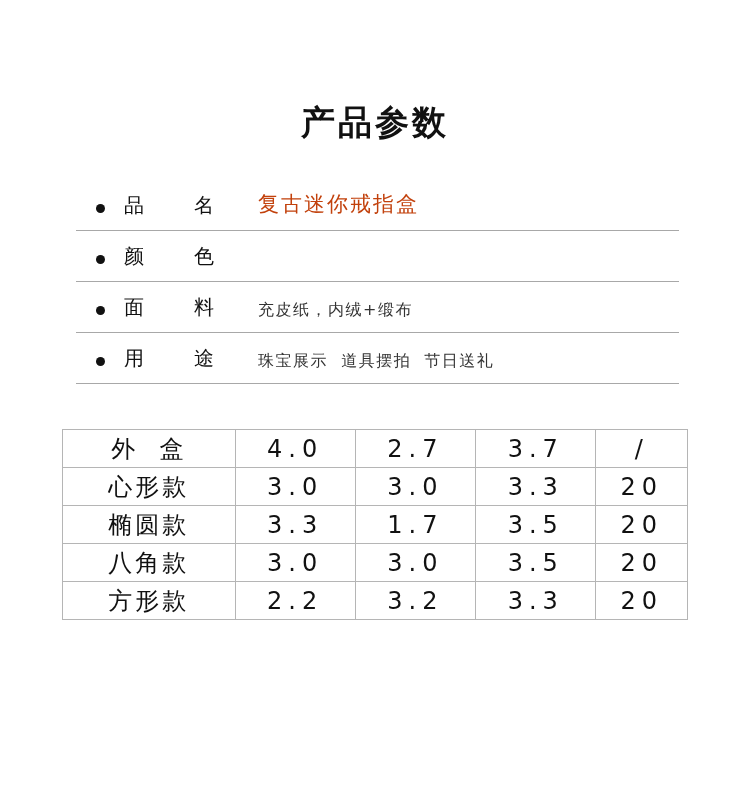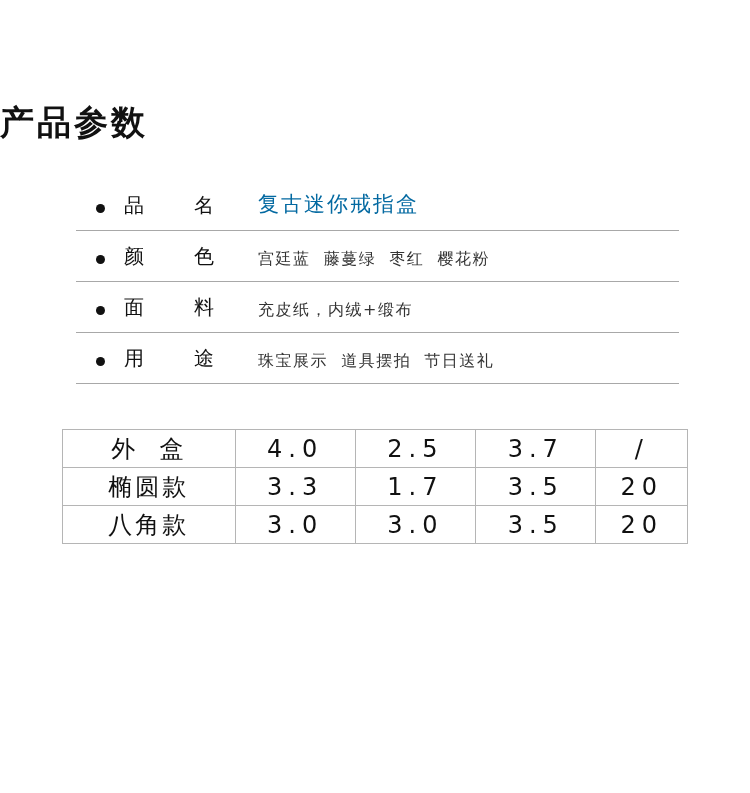--- a/index.html
+++ b/index.html
@@ -3,42 +3,42 @@
   <meta charset="utf-8">
   <style>
     html, body { margin: 0; padding: 0; background: #ffffff; }
     body {
       width: 750px; height: 793px; position: relative; overflow: hidden;
       font-family: "DejaVu Sans", "Liberation Sans", sans-serif;
       color: #111;
     }
     .title {
       position: absolute; top: 100px; left: 0; width: 750px;
-      font-size: 34px; font-weight: bold;
+      text-align: center; font-size: 34px; font-weight: bold;
       letter-spacing: 3px; color: #111;
     }
     .spec-list { position: absolute; left: 76px; top: 180px; width: 603px; }
     .spec-row {
       position: relative; height: 50px;
       border-bottom: 1px solid #a8a8a8;
     }
     .bullet {
       position: absolute; left: 20px; top: 24px; width: 9px; height: 9px;
       border-radius: 50%; background: #111;
     }
     .key1, .key2 {
       position: absolute; top: 12px; font-size: 20px; color: #111;
     }
     .key1 { left: 48px; }
     .key2 { left: 118px; }
     .val {
       position: absolute; left: 182px; top: 18px; font-size: 16px;
       color: #333; letter-spacing: 1.5px; white-space: pre;
     }
-    .val.large { top: 10px; font-size: 21px; color: #0369a1; letter-spacing: 2px; }
+    .val.large { top: 10px; font-size: 21px; color: #c2410c; letter-spacing: 2px; }
     .spec-table {
       position: absolute; left: 62px; top: 429px;
       border-collapse: collapse; width: 626px;
     }
     .spec-table td, .spec-table th {
       border: 1.5px solid #b5b5b5; height: 37px; padding: 0;
       text-align: center; font-weight: normal; font-size: 24px;
       color: #111; letter-spacing: 3px;
     }
     .spec-table th { font-size: 20px; letter-spacing: 2px; }
@@ -53,53 +53,66 @@
   <div class="spec-row">
     <span class="bullet"></span>
     <span class="key1">品</span>
     <span class="key2">名</span>
     <span class="val large">复古迷你戒指盒</span>
   </div>
   <div class="spec-row">
     <span class="bullet"></span>
     <span class="key1">颜</span>
     <span class="key2">色</span>
-    <span class="val">宫廷蓝  藤蔓绿  枣红  樱花粉</span>
   </div>
   <div class="spec-row">
     <span class="bullet"></span>
     <span class="key1">面</span>
     <span class="key2">料</span>
     <span class="val">充皮纸，内绒+缎布</span>
   </div>
   <div class="spec-row">
     <span class="bullet"></span>
     <span class="key1">用</span>
     <span class="key2">途</span>
     <span class="val">珠宝展示  道具摆拍  节日送礼</span>
   </div>
 </div>
 
 <table class="spec-table">
   <tbody>
   <tr>
     <td style="white-space:pre">外  盒</td>
     <td class="num">4.0</td>
-    <td class="num">2.5</td>
+    <td class="num">2.7</td>
     <td class="num">3.7</td>
     <td class="num">/</td>
+  </tr>
+  <tr>
+    <td>心形款</td>
+    <td class="num">3.0</td>
+    <td class="num">3.0</td>
+    <td class="num">3.3</td>
+    <td class="num">20</td>
   </tr>
   <tr>
     <td>椭圆款</td>
     <td class="num">3.3</td>
     <td class="num">1.7</td>
     <td class="num">3.5</td>
     <td class="num">20</td>
   </tr>
   <tr>
     <td>八角款</td>
     <td class="num">3.0</td>
     <td class="num">3.0</td>
     <td class="num">3.5</td>
     <td class="num">20</td>
   </tr>
+  <tr>
+    <td>方形款</td>
+    <td class="num">2.2</td>
+    <td class="num">3.2</td>
+    <td class="num">3.3</td>
+    <td class="num">20</td>
+  </tr>
 </tbody>
   </table>
 
 </body></html>

